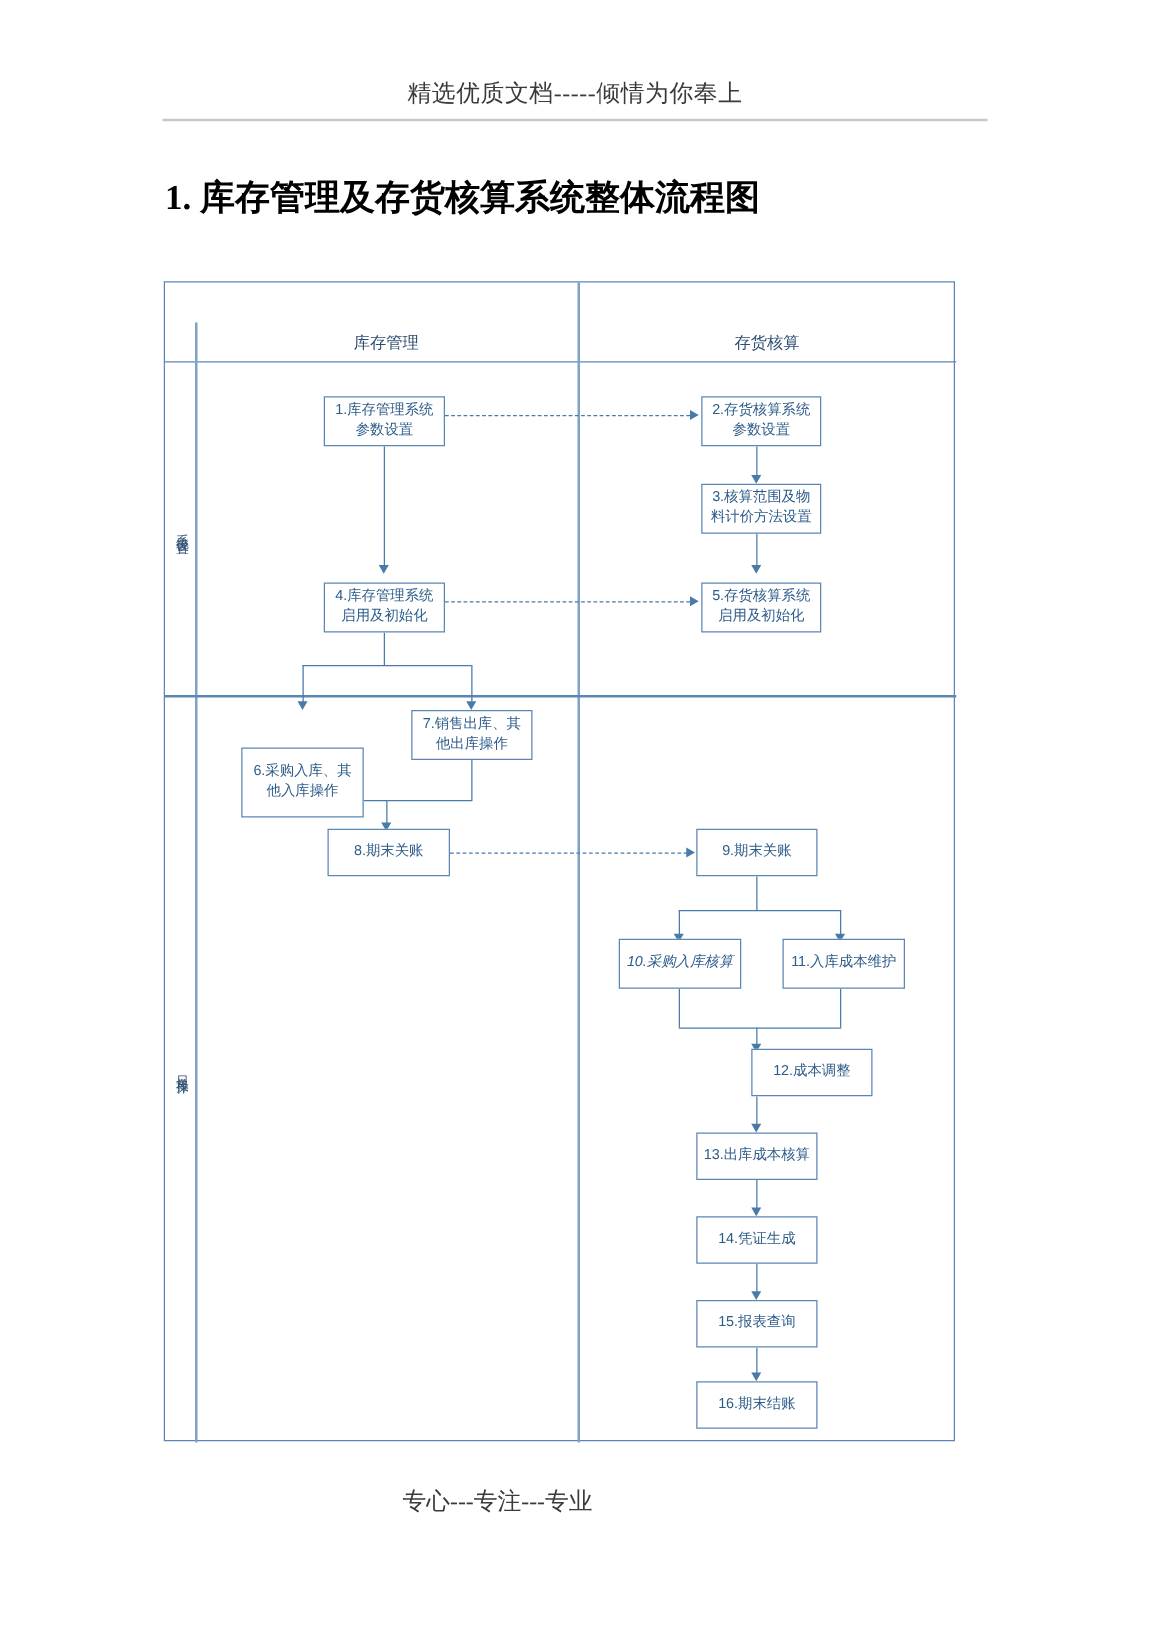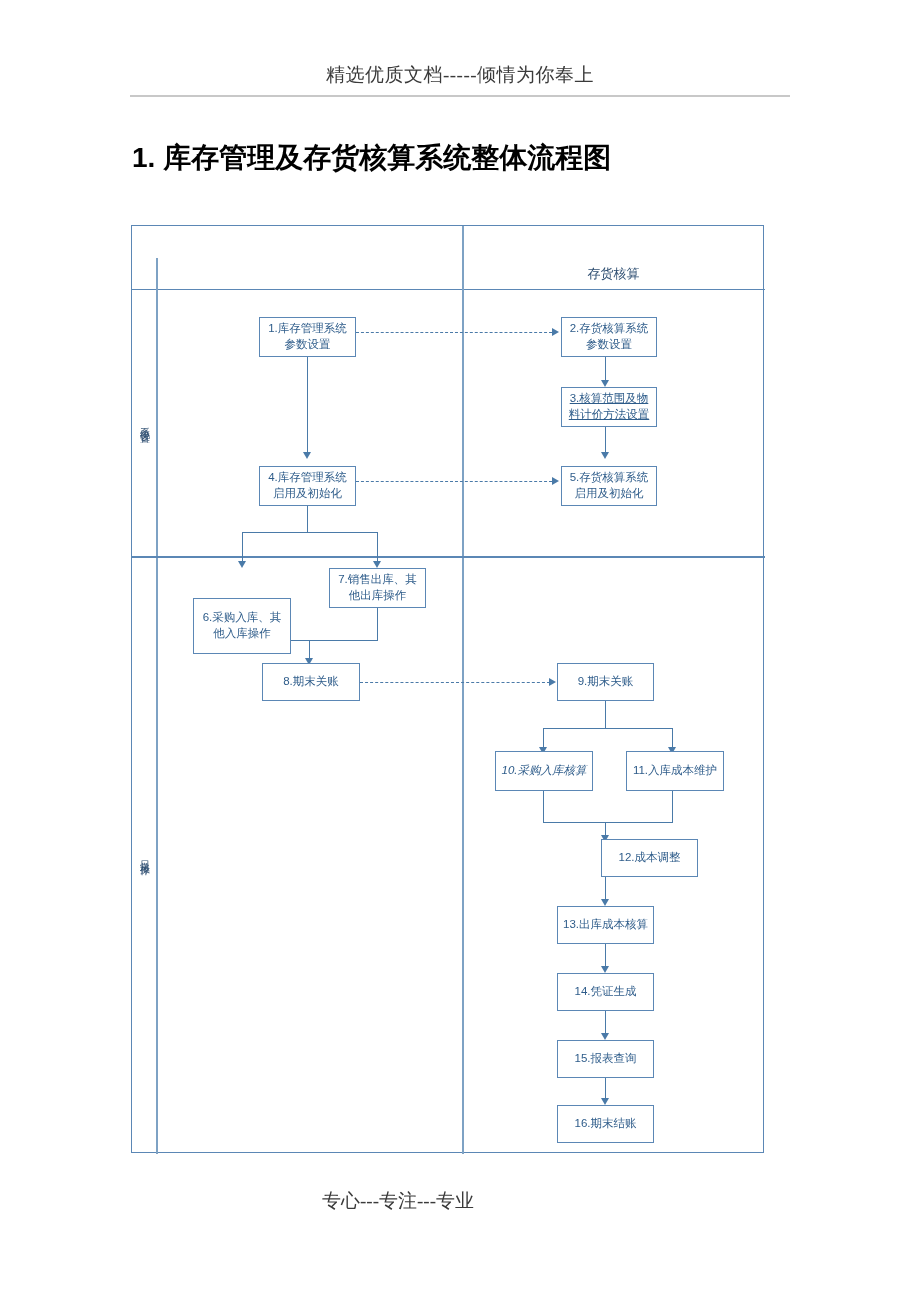--- a/index.html
+++ b/index.html
@@ -20,21 +20,21 @@
     white-space:nowrap;
   }
   .doc-header-rule{
     position:absolute;left:130px;top:95px;width:660px;height:2px;
     background:#c8c8c8;
   }
 
   
   .page-title{
     position:absolute;left:132px;top:139px;width:700px;
-    font-family:Liberation Sans, sans-serif;
+    font-family:Liberation Serif, serif;
     font-weight:bold;font-size:28px;color:#000;white-space:nowrap;
   }
 
   
   .flow-table{
     position:absolute;left:131px;top:225px;
     width:633px;height:928px;
     border:1.5px solid #5b87b5;
     box-sizing:border-box;
     background:#fff;
@@ -129,20 +129,21 @@
   <span class="doc-header-text">精选优质文档-----倾情为你奉上</span>
 </div>
 <div class="doc-header-rule"></div>
 
 <div class="page-title">1. 库存管理及存货核算系统整体流程图</div>
 
 <div class="flow-table">
 
 
   <div class="tbl-head">
+    <div class="head-cell head-col1">库存管理</div>
     <div class="head-cell head-col2">存货核算</div>
   </div>
 
   <div class="vline vline-a"></div>
   <div class="vline vline-b"></div>
   <div class="hline-row"></div>
 
   <div class="row-label row-label-settings">系统设置</div>
   <div class="row-label row-label-daily">日常操作</div>
 
@@ -201,21 +202,21 @@
 
   <div class="conn conn-v" style="left:473px;top:852px;height:22px;"></div>
   <div class="arrow-down" style="left:468.8px;top:872px;"></div>
 
   <div class="node" style="left:127px;top:91px;width:97px;height:40px;white-space:pre-line;">1.库存管理系统
 参数设置</div>
 
   <div class="node" style="left:429px;top:91px;width:96px;height:40px;white-space:pre-line;">2.存货核算系统
 参数设置</div>
 
-  <div class="node" style="left:429px;top:161px;width:96px;height:40px;white-space:pre-line;text-decoration:underline;">3.核算范围及物
+  <div class="node" style="left:429px;top:161px;width:96px;height:40px;white-space:pre-line;">3.核算范围及物
 料计价方法设置</div>
 
   <div class="node" style="left:127px;top:240px;width:97px;height:40px;white-space:pre-line;">4.库存管理系统
 启用及初始化</div>
 
   <div class="node" style="left:429px;top:240px;width:96px;height:40px;white-space:pre-line;">5.存货核算系统
 启用及初始化</div>
 
   <div class="node" style="left:61px;top:342px;width:98px;height:56px;white-space:pre-line;margin-top:30px;">6.采购入库、其
 他入库操作</div>

